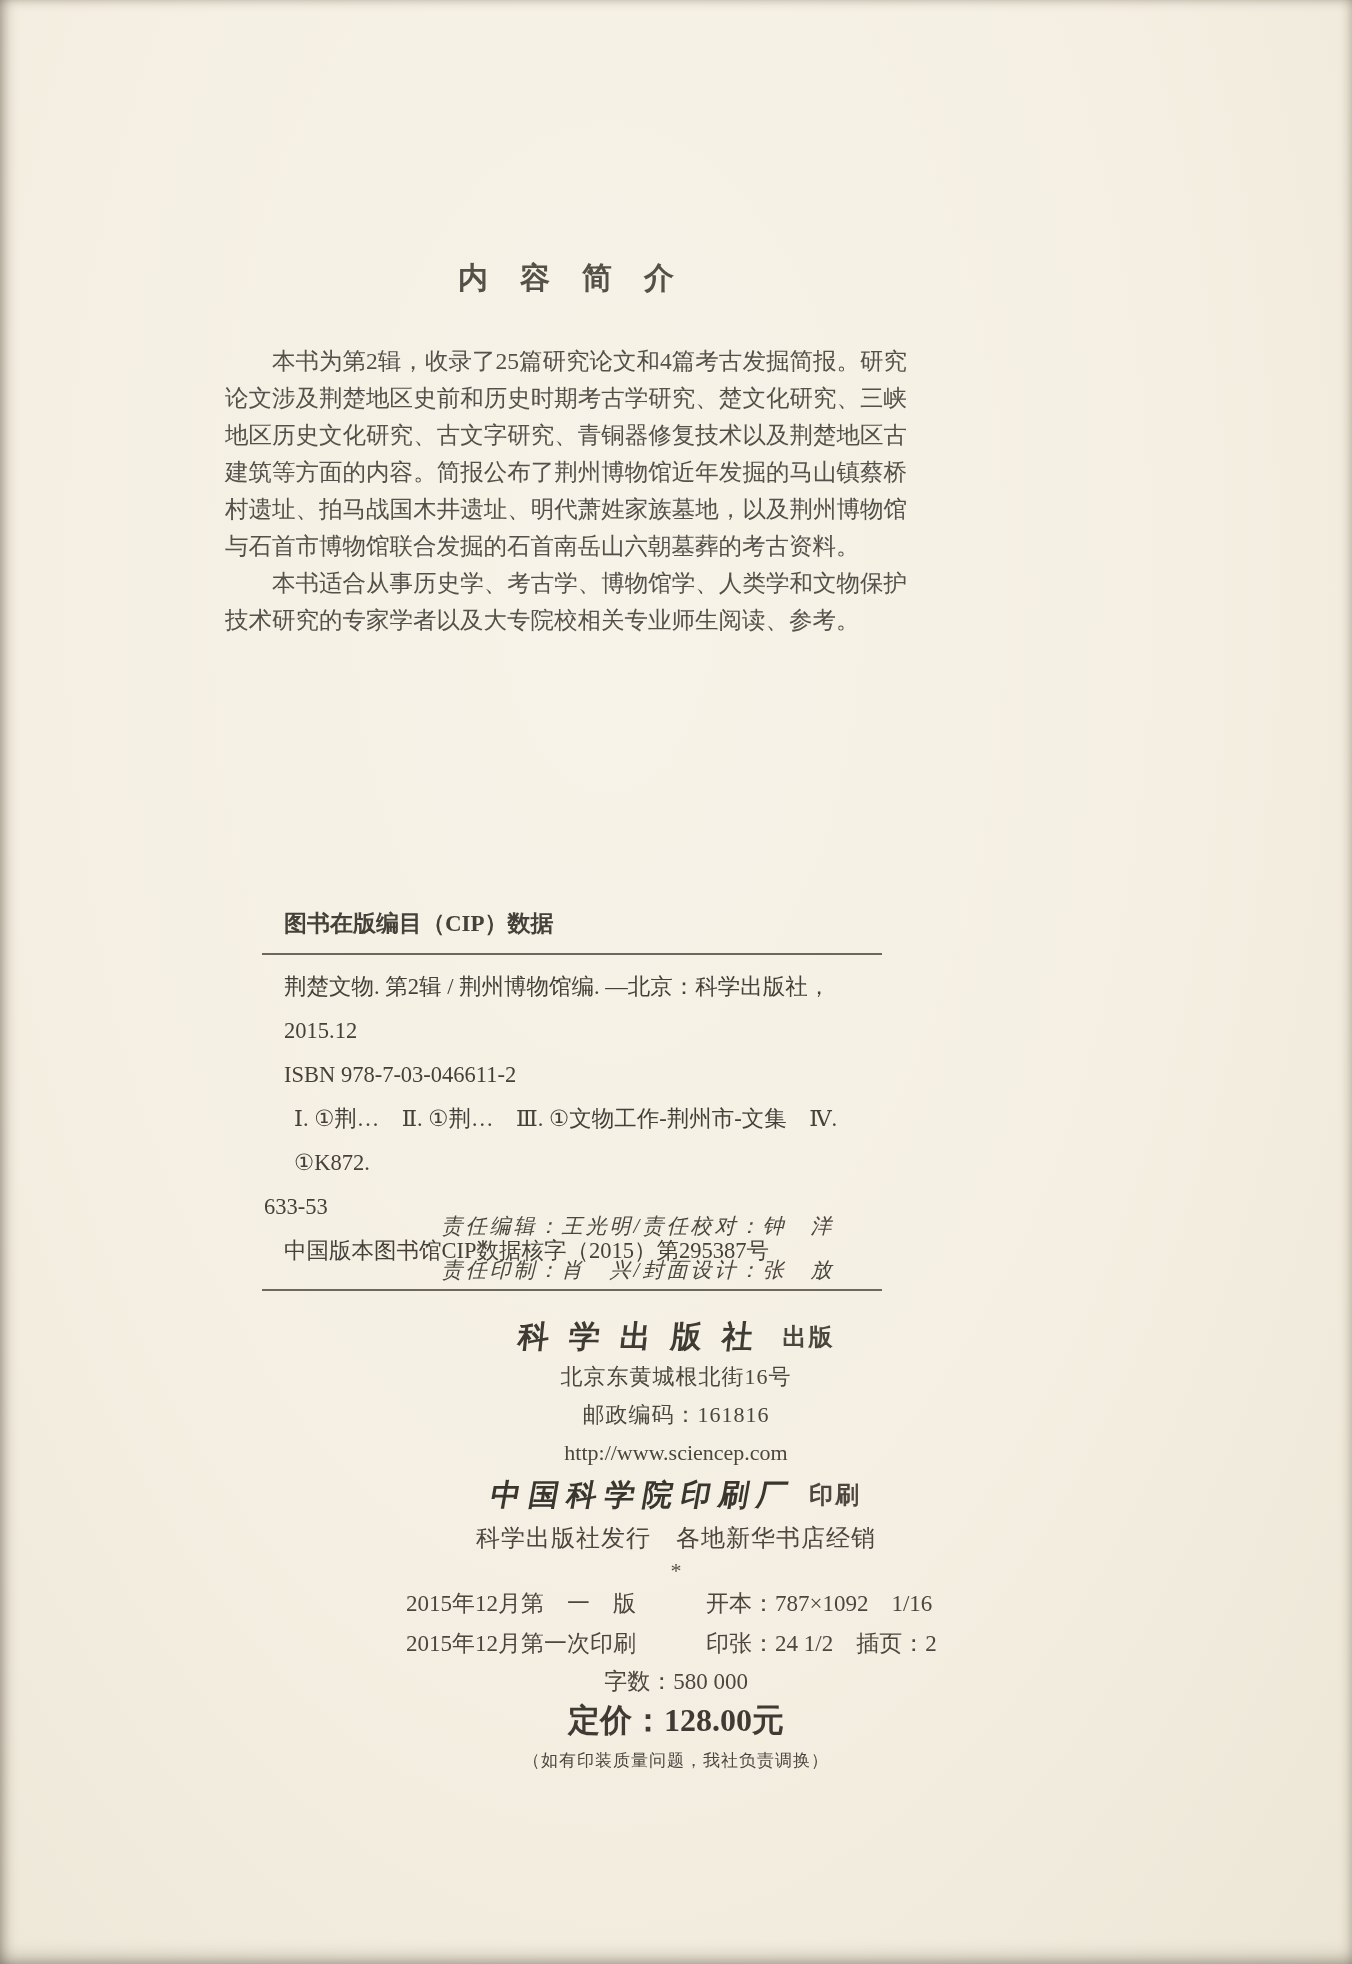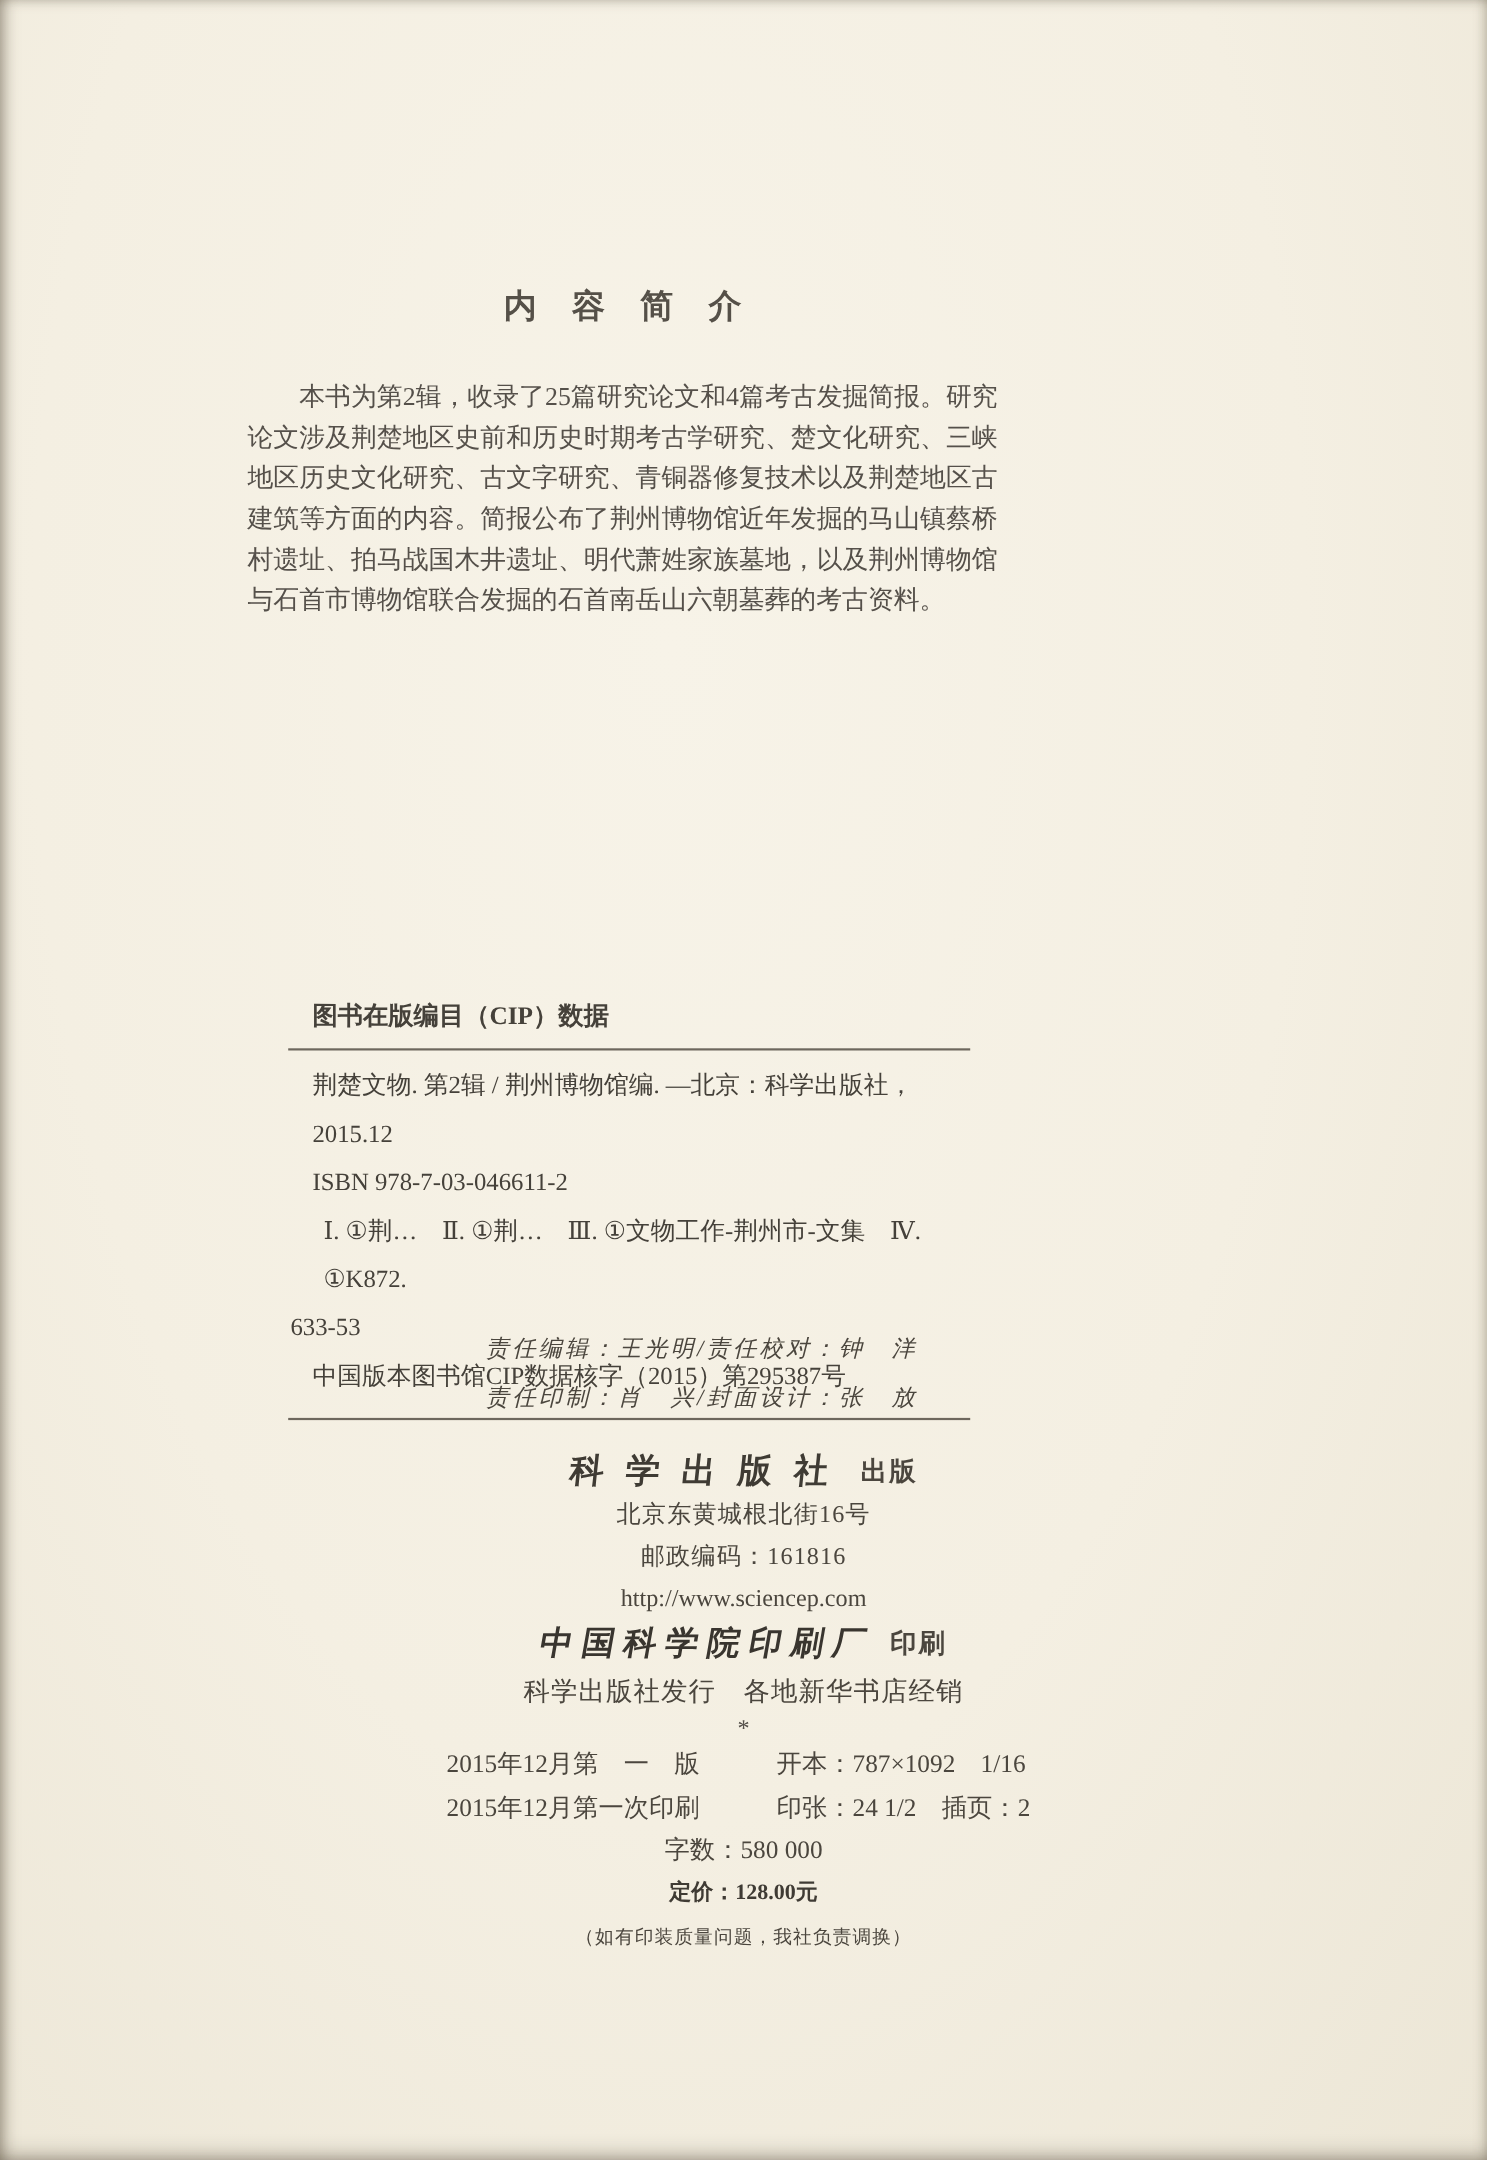--- a/index.html
+++ b/index.html
@@ -61,31 +61,32 @@
   .printer-logo{
     display:inline-block;font-weight:bold;font-size:30px;color:#39352f;
     letter-spacing:8px;transform:skewX(-10deg);margin-right:10px;
   }
   .dist-line{height:40px;line-height:40px;font-size:24px;letter-spacing:1px;}
   .star-line{height:26px;line-height:26px;font-size:22px;color:#55504a;}
   .ed-row{display:flex;justify-content:center;height:40px;line-height:40px;font-size:23px;transform:translateX(30px);}
   .ed-left{width:300px;text-align:left;}
   .ed-right{width:300px;text-align:left;}
   .wc-line{height:36px;line-height:36px;font-size:23px;}
-  .price-line{height:40px;line-height:40px;font-size:20px;font-weight:bold;color:#3f3b34;}
+  .price-line{height:40px;line-height:40px;font-size:32px;font-weight:bold;color:#3f3b34;}
   .note-line{height:42px;line-height:42px;font-size:17px;letter-spacing:1px;}
 </style>
 </head>
 <body>
 
 <div class="page">
 
   <section class="intro">
     <h1 class="intro-title">内容简介</h1>
     <p>本书为第2辑，收录了25篇研究论文和4篇考古发掘简报。研究论文涉及荆楚地区史前和历史时期考古学研究、楚文化研究、三峡地区历史文化研究、古文字研究、青铜器修复技术以及荆楚地区古建筑等方面的内容。简报公布了荆州博物馆近年发掘的马山镇蔡桥村遗址、拍马战国木井遗址、明代萧姓家族墓地，以及荆州博物馆与石首市博物馆联合发掘的石首南岳山六朝墓葬的考古资料。</p>
+    <p>本书适合从事历史学、考古学、博物馆学、人类学和文物保护技术研究的专家学者以及大专院校相关专业师生阅读、参考。</p>
   </section>
 
   <section class="cip">
     <p class="cip-heading">图书在版编目（CIP）数据</p>
     <hr class="cip-rule">
     <div class="cip-body">
       <p class="cip-line">荆楚文物. 第2辑 / 荆州博物馆编. —北京：科学出版社，2015.12</p>
       <p class="cip-line">ISBN 978-7-03-046611-2</p>
       <p class="cip-line indent-more">Ⅰ. ①荆…　Ⅱ. ①荆…　Ⅲ. ①文物工作-荆州市-文集　Ⅳ. ①K872.</p>
       <p class="cip-line outdent">633-53</p>

